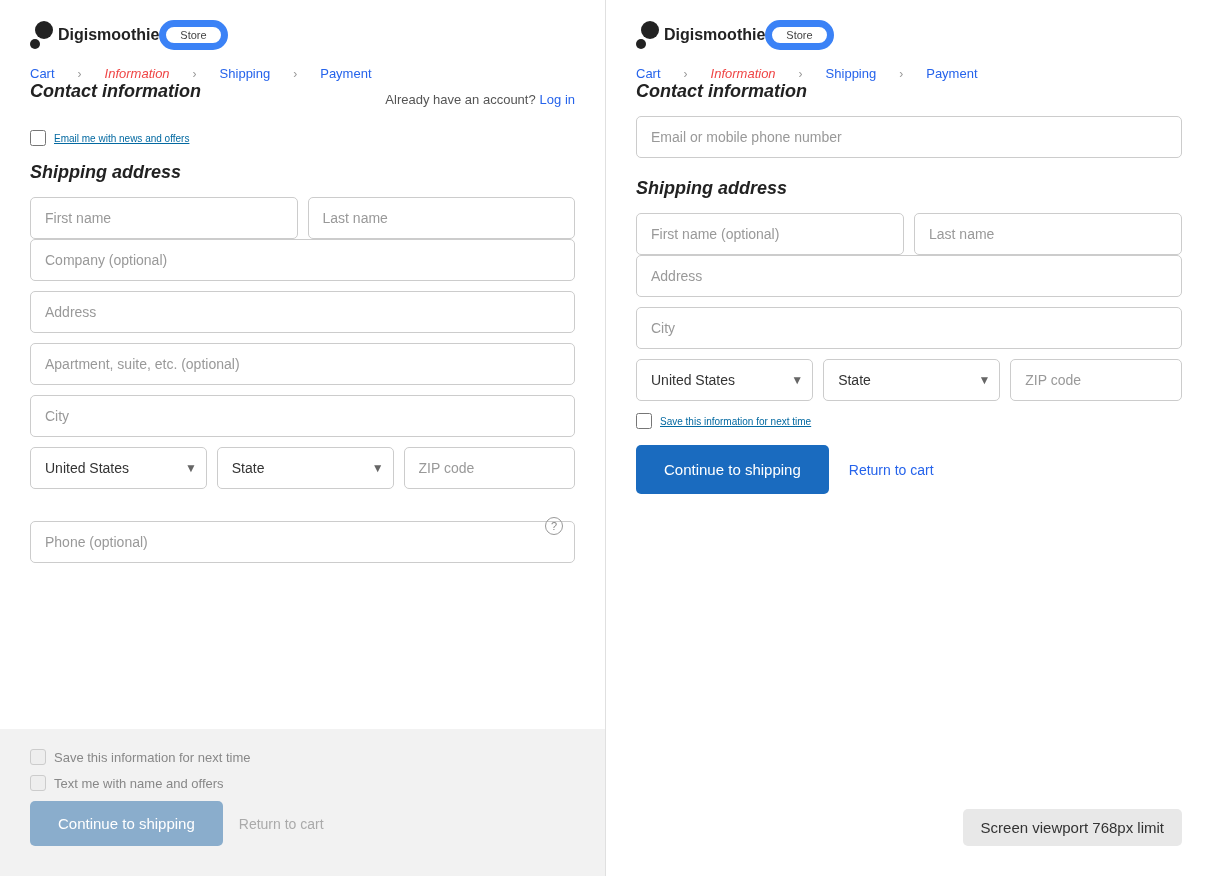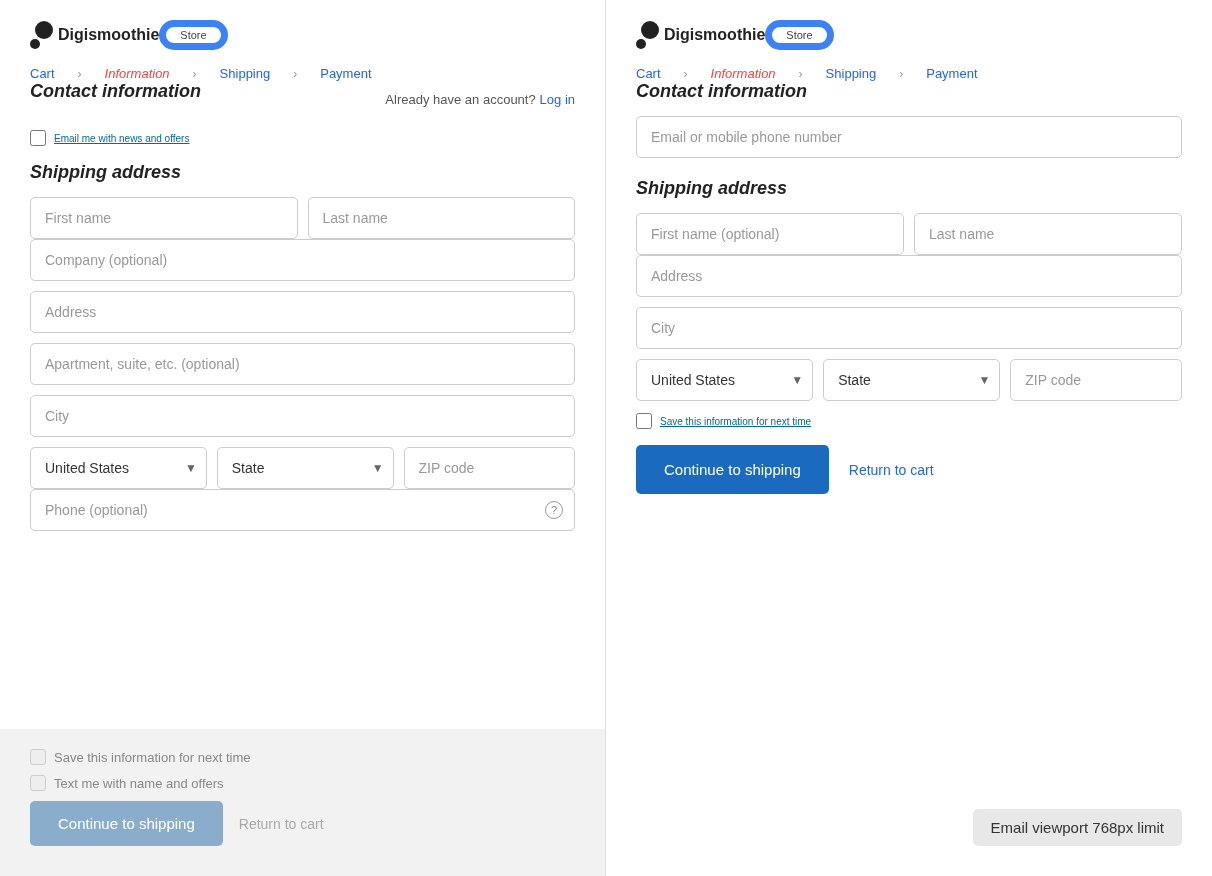--- a/index.html
+++ b/index.html
@@ -193,20 +193,21 @@
       font-size: 12px;
     }
 
     
     .phone-row {
       position: relative;
       margin-bottom: 10px;
     }
     .phone-row .form-input {
       padding-right: 40px;
+      margin-top: 32px;
     }
     .help-icon {
       position: absolute;
       right: 12px;
       top: 50%;
       transform: translateY(-50%);
       width: 18px;
       height: 18px;
       border: 1px solid #999;
       border-radius: 50%;
@@ -469,15 +470,15 @@
   <div class="checkbox-row" style="margin-top:12px;">
     <input type="checkbox" style="">
     <label class="checkbox-label">Save this information for next time</label>
   </div>
 
   <div class="buttons-row">
     <button class="btn-primary">Continue to shipping</button>
     <button class="btn-link">Return to cart</button>
   </div>
 
-  <div class="viewport-badge">Email viewport 768px limit</div>
+  <div class="viewport-badge">Screen viewport 768px limit</div>
 
 </div>
 
 </body></html>

